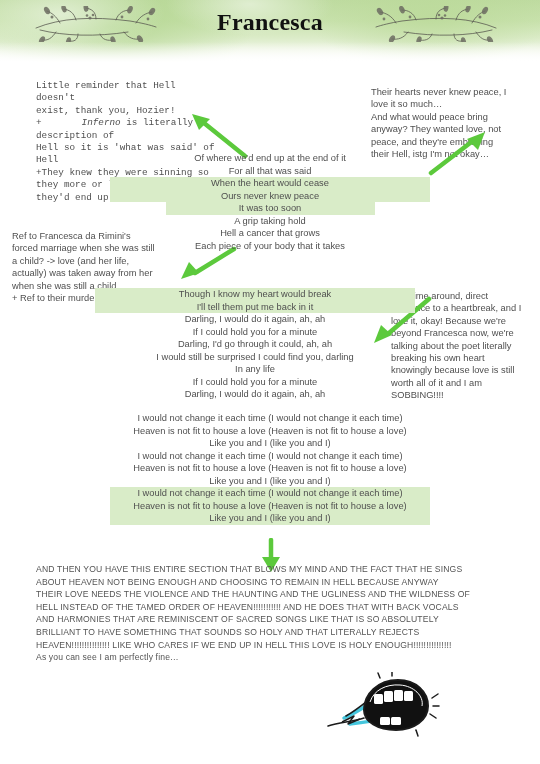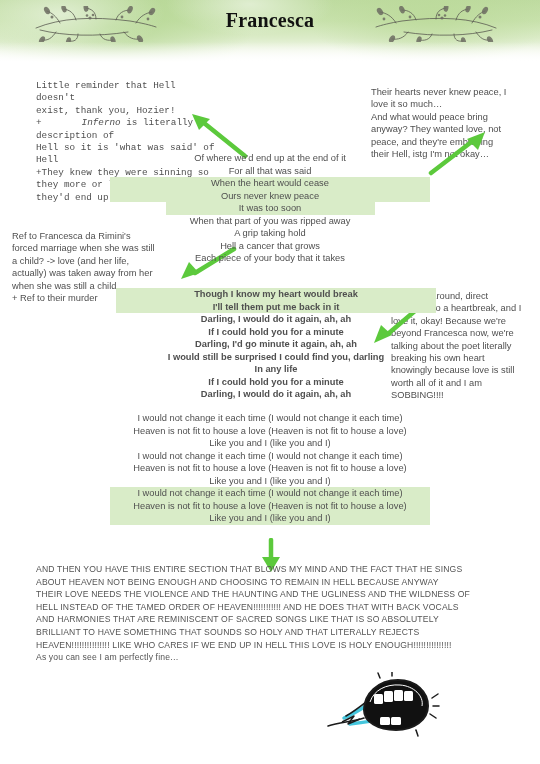--- a/index.html
+++ b/index.html
@@ -35,21 +35,21 @@
     width: 540px; height: 20px;
     background: linear-gradient(to bottom, rgba(255,255,255,0), #ffffff);
   }
   .header-title {
     position: absolute;
     left: 0; top: 9px;
     width: 540px;
     text-align: center;
     font-family: "Liberation Serif", serif;
     font-weight: bold;
-    font-size: 20px;
+    font-size: 24px;
     letter-spacing: 0.2px;
     color: #111111;
   }
   .branch {
     position: absolute;
     top: 6px;
   }
   .branch-left  { left: 30px; }
   .branch-right { left: 372px; }
 
@@ -229,34 +229,33 @@
 </svg>
 
 <div class="hl-band" style="left:166px; top:177px; width:209px; height:38px;"></div>
 
 <div class="lyrics" id="verse1" style="left:110px; top:152px; width:320px;">
     <span class="line">Of where we'd end up at the end of it</span>
     <span class="line">For all that was said</span>
     <span class="line hl">When the heart would cease</span>
     <span class="line hl">Ours never knew peace</span>
     <span class="line">It was too soon</span>
-    <span class="line">When that part of you was ripped away</span>
     <span class="line">A grip taking hold</span>
     <span class="line">Hell a cancer that grows</span>
     <span class="line">Each piece of your body that it takes</span>
   </div>
 
 <div class="hl-band" style="left:178px; top:288px; width:185px; height:25px;"></div>
 
-<div class="lyrics" id="verse2" style="left:116px; top:288px; width:320px;font-weight:bold;">
+<div class="lyrics" id="verse2" style="left:95px; top:288px; width:320px;">
     <span class="line hl">Though I know my heart would break</span>
     <span class="line hl">I'll tell them put me back in it</span>
     <span class="line">Darling, I would do it again, ah, ah</span>
     <span class="line">If I could hold you for a minute</span>
-    <span class="line">Darling, I'd go minute it again, ah, ah</span>
+    <span class="line">Darling, I'd go through it could, ah, ah</span>
     <span class="line">I would still be surprised I could find you, darling</span>
     <span class="line">In any life</span>
     <span class="line">If I could hold you for a minute</span>
     <span class="line">Darling, I would do it again, ah, ah</span>
   </div>
 
 <div class="hl-band" style="left:118px; top:487px; width:305px; height:38px;"></div>
 
 <div class="lyrics" id="chorus" style="left:110px; top:412px; width:320px;">
     <span class="line">I would not change it each time (I would not change it each time)</span>

